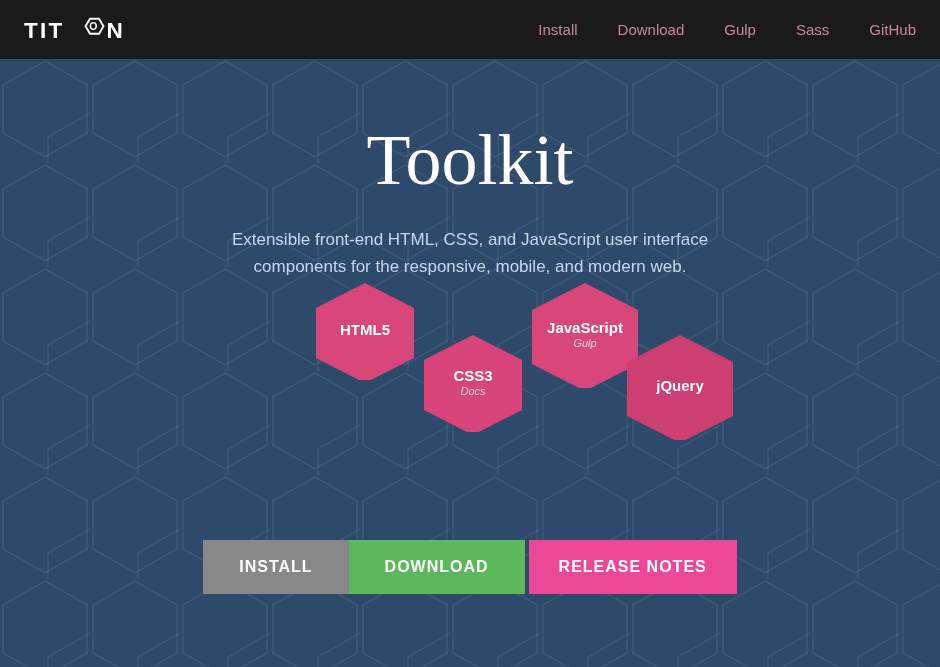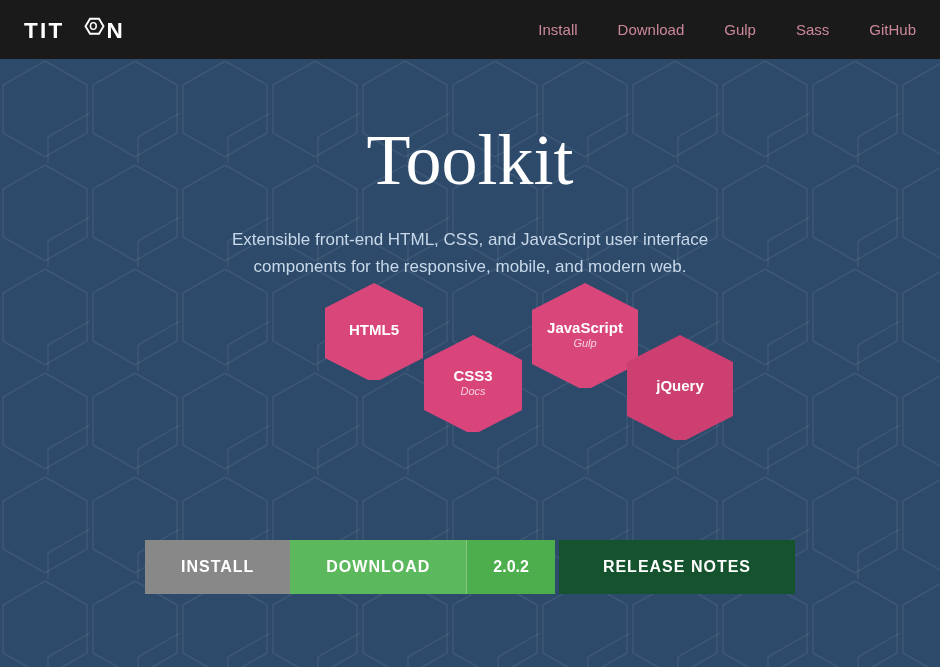--- a/index.html
+++ b/index.html
@@ -166,24 +166,24 @@
       color: #fff;
       border: none;
       padding: 18px 26px;
       font-size: 16px;
       font-weight: bold;
       cursor: pointer;
       border-left: 1px solid rgba(255,255,255,0.3);
     }
 
     .btn-release {
-      background: #14532d;
-      color: #fff;
-      border: none;
-      padding: 18px 44px;
+      background: #ec4899;
+      color: #fff;
+      border: none;
+      padding: 18px 30px;
       font-size: 16px;
       font-weight: bold;
       letter-spacing: 1px;
       cursor: pointer;
       text-transform: uppercase;
       margin-left: 4px;
     }
   </style>
 </head>
 <body>
@@ -224,21 +224,21 @@
       <rect width="940" height="608" fill="url(#hexPattern)"></rect>
     </svg>
   </div>
 
   <h1 class="hero-title">Toolkit</h1>
 
   <p class="hero-subtitle">Extensible front-end HTML, CSS, and JavaScript user interface components for the responsive, mobile, and modern web.</p>
 
   <div class="hex-cluster">
 
-    <div class="hexagon" style="width:110px;height:100px;left:69px;top:0;">
+    <div class="hexagon" style="width:110px;height:100px;left:60px;top:0;">
       <svg width="110" height="100" viewBox="0 0 110 100">
         <polygon points="55,3 104,28 104,78 55,103 6,78 6,28" fill="#d9477a"></polygon>
       </svg>
       <span class="hexagon-label">HTML5</span>
     </div>
 
     <div class="hexagon" style="width:110px;height:100px;left:168px;top:52px;">
       <svg width="110" height="100" viewBox="0 0 110 100">
         <polygon points="55,3 104,28 104,78 55,103 6,78 6,28" fill="#d9447a"></polygon>
       </svg>
@@ -259,17 +259,16 @@
         <polygon points="60,3 113,30 113,84 60,111 7,84 7,30" fill="#cc3f70"></polygon>
       </svg>
       <span class="hexagon-label">jQuery</span>
     </div>
 
   </div>
 
   <div class="cta-row">
     <button class="btn-install">INSTALL</button>
     <button class="btn-download">DOWNLOAD</button>
-    <button class="btn-version">2.0.2</button>
     <button class="btn-release">RELEASE NOTES</button>
   </div>
 
 </section>
 
 </body></html>

